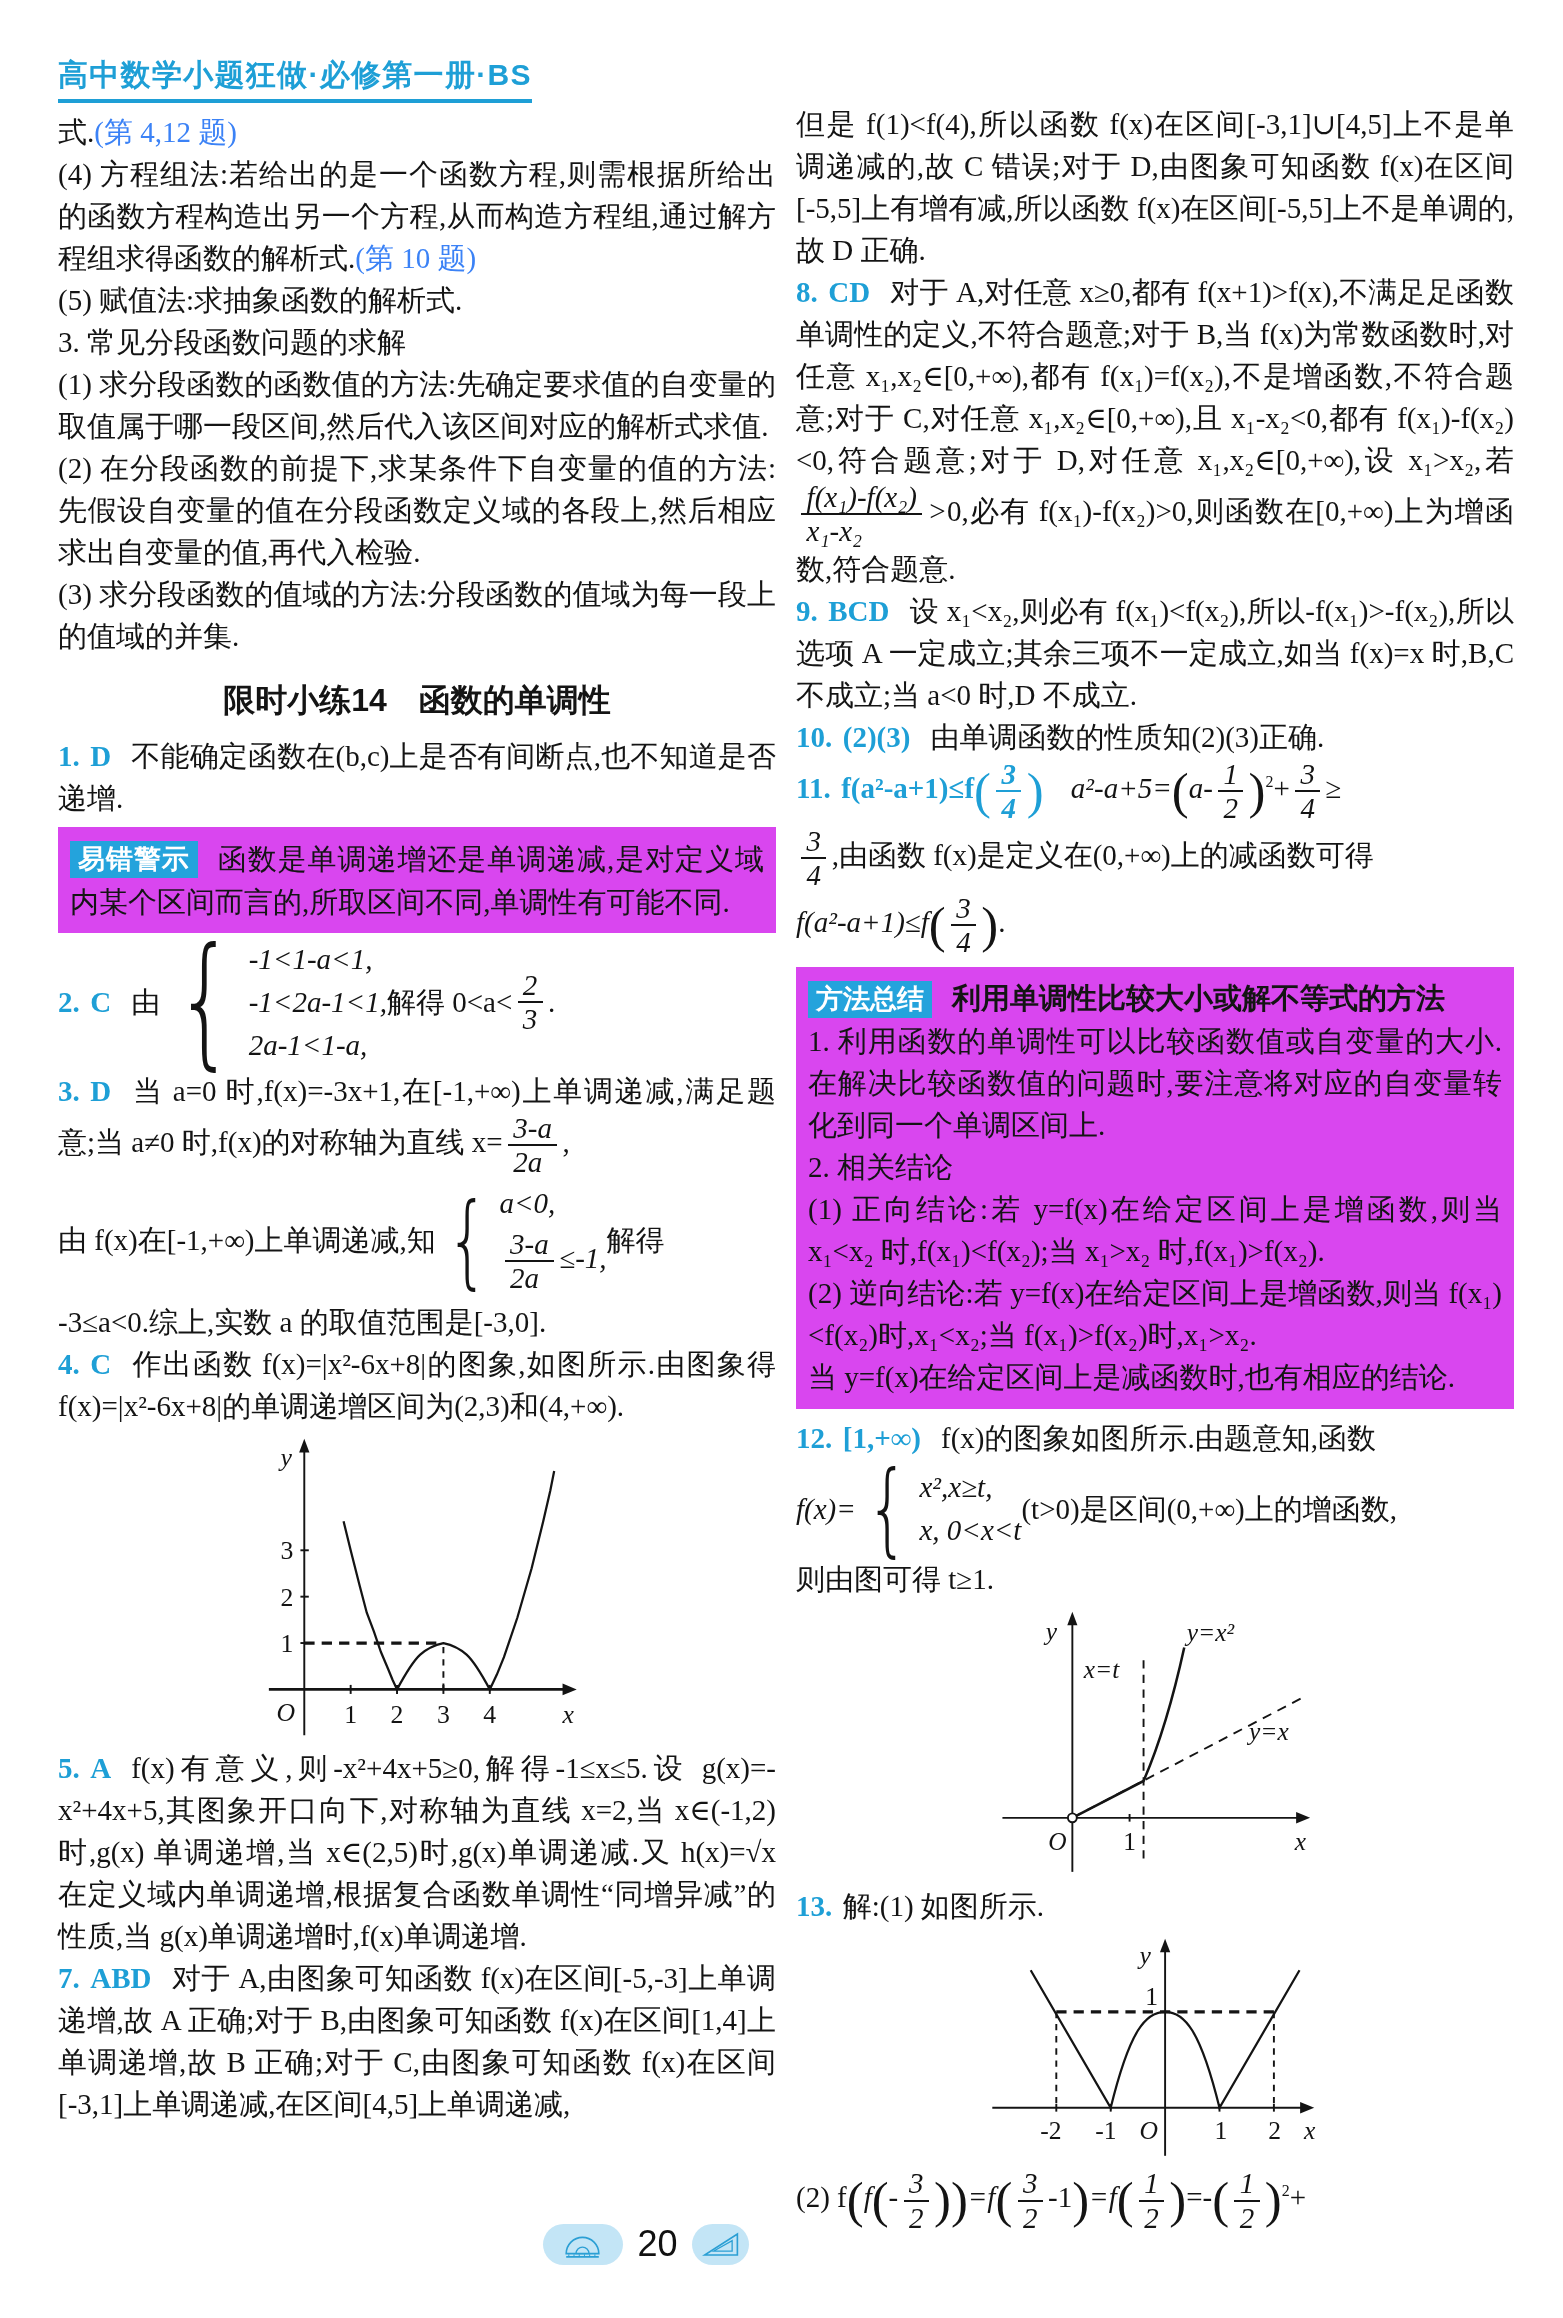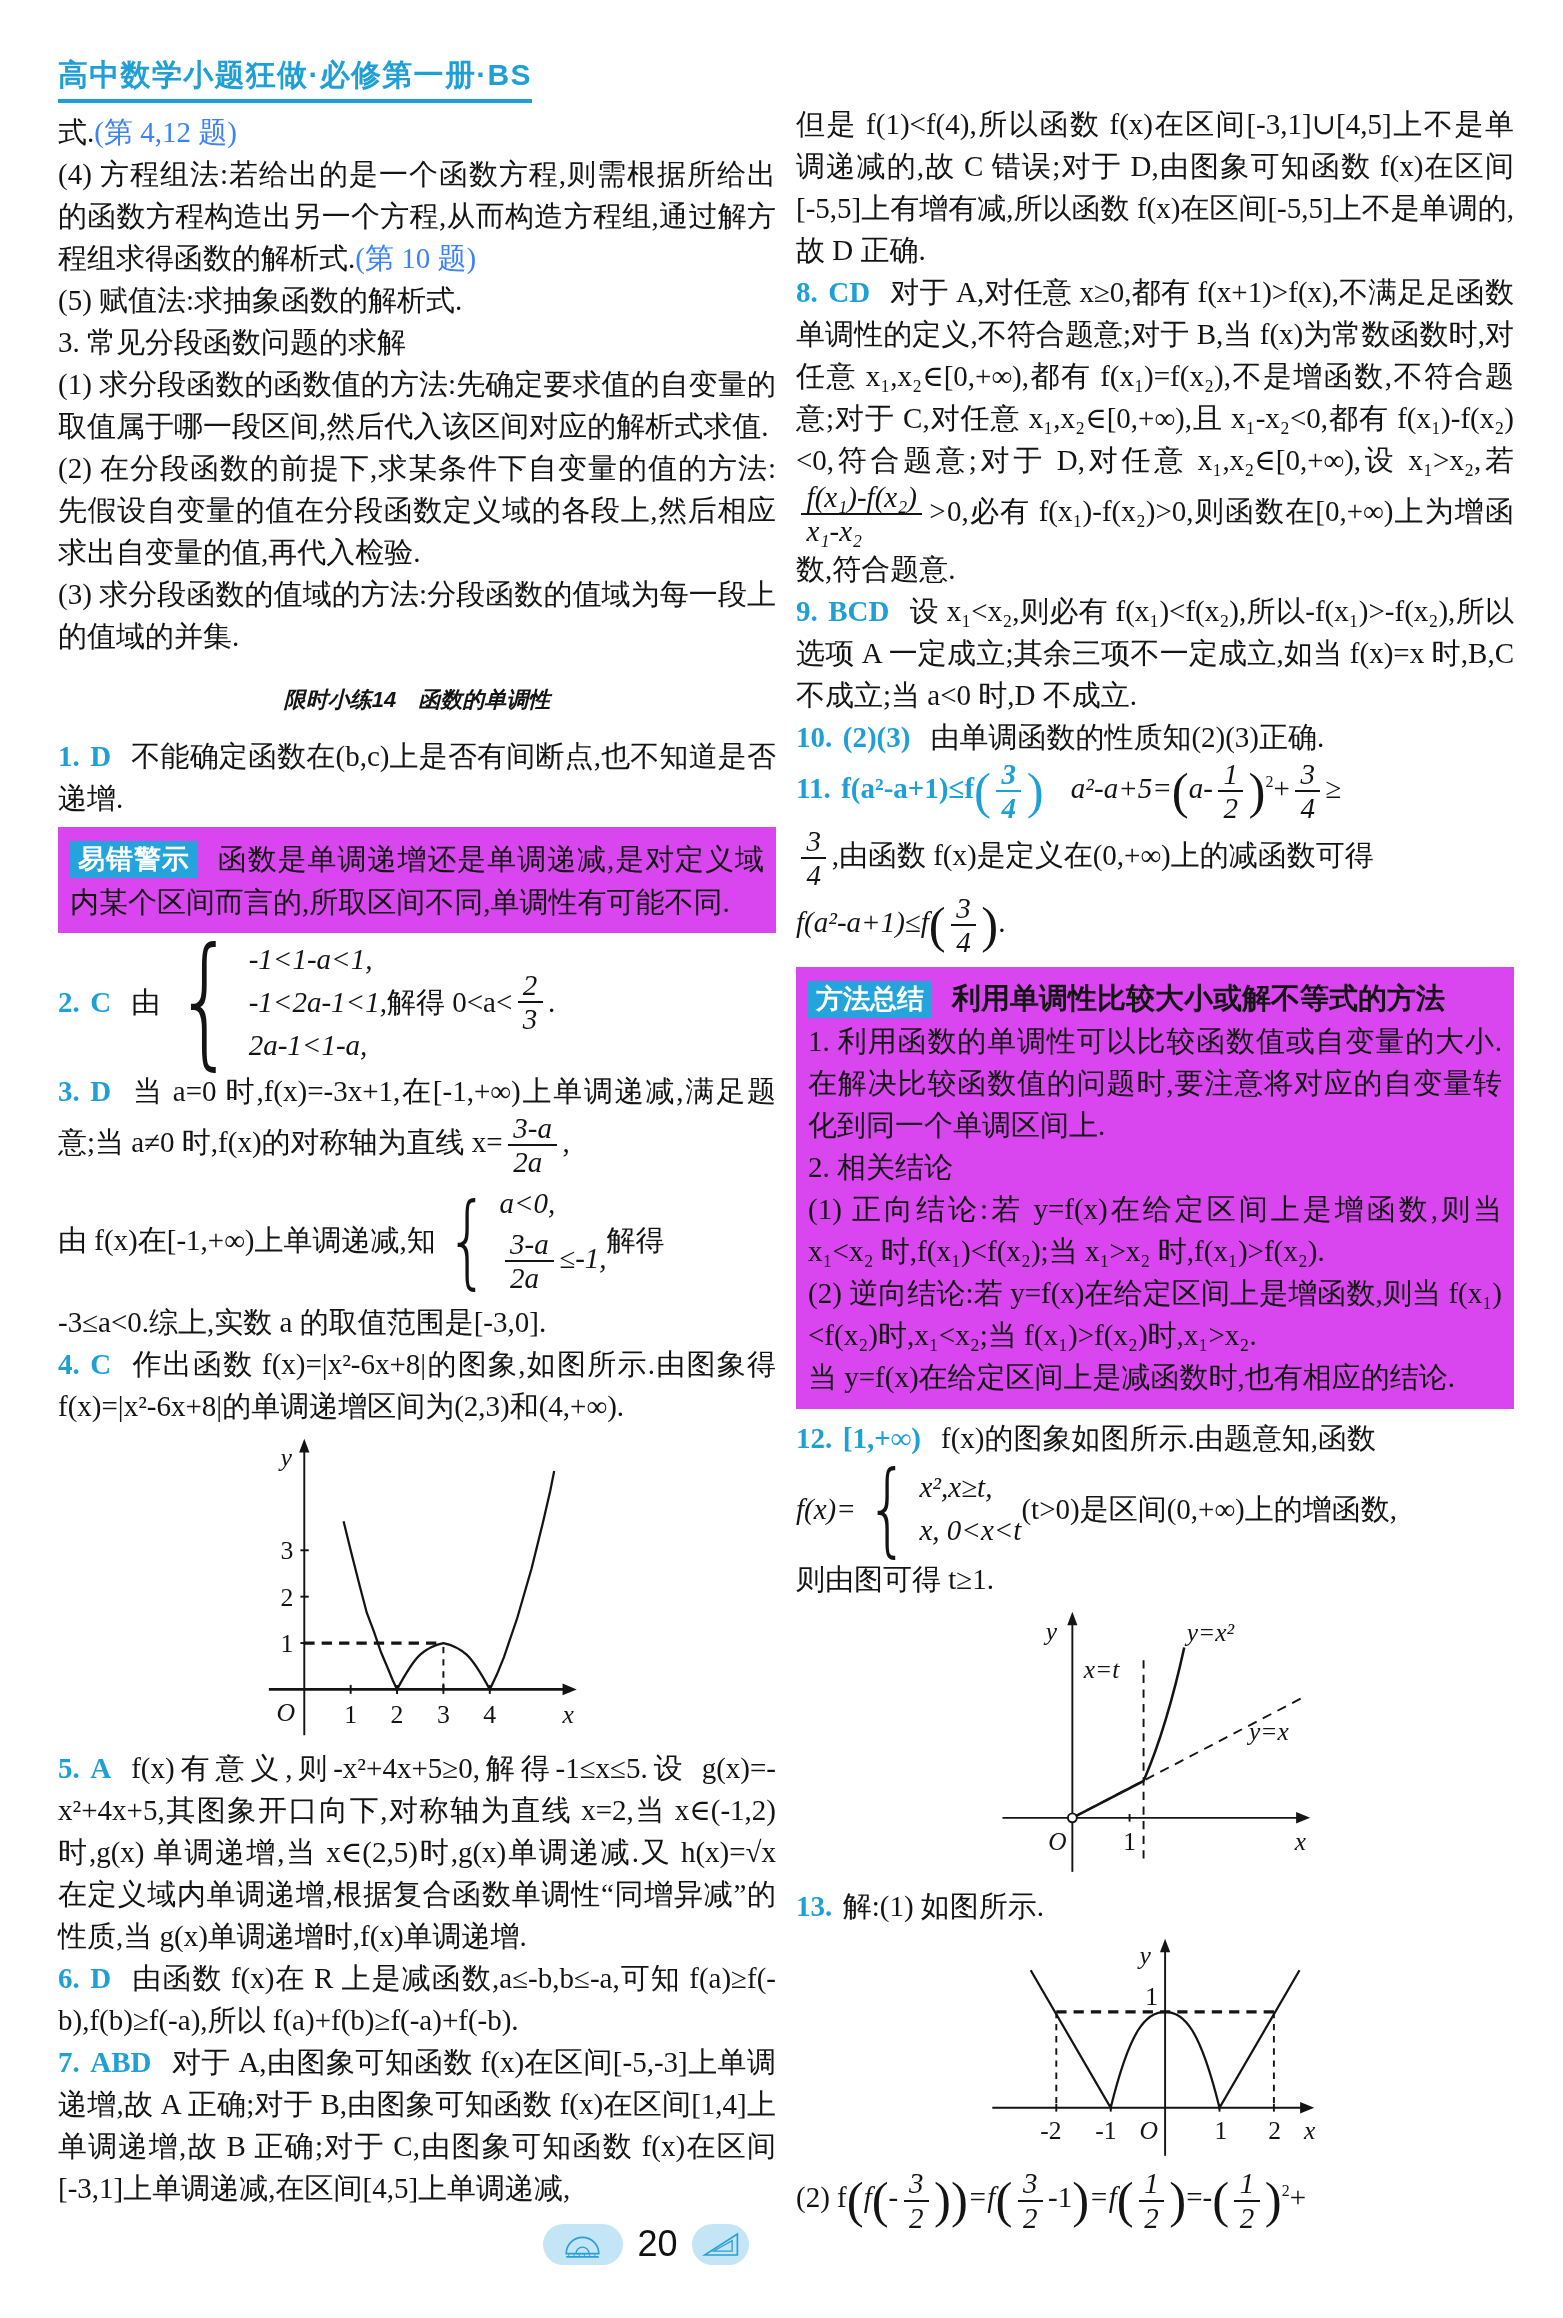--- a/index.html
+++ b/index.html
@@ -15,22 +15,22 @@
     border-bottom:4px solid #1e9fd6;padding-bottom:3px;letter-spacing:1.3px;
   }
   .col{position:absolute;width:718px;font-size:29px;line-height:42px;text-align:justify;}
   #col-left{left:58px;top:111px;}
   #col-right{left:796px;top:103px;}
   .para{margin:0;}
   .cyan{color:#3b82f6;}
   .qnum{color:#1e9fd6;font-weight:bold;margin-right:10.5px;}
   .ans{color:#1e9fd6;font-weight:bold;margin-right:20px;}
   .heading{
-    margin:20px 0 12px;text-align:center;font-size:22px;font-weight:bold;
-    font-family:"Liberation Sans","DejaVu Sans",sans-serif;line-height:46px;font-style:italic;
+    margin:20px 0 12px;text-align:center;font-size:32px;font-weight:bold;
+    font-family:"Liberation Sans","DejaVu Sans",sans-serif;line-height:46px;
   }
   .notebox{background:#d946ef;padding:10.5px 12px;margin:8px 0;}
   .notelabel{
     background:#24a3dc;color:#ffffff;font-family:"Liberation Sans","DejaVu Sans",sans-serif;
     font-weight:bold;font-size:27px;padding:3.3px 8px;margin-right:20px;white-space:nowrap;
   }
   .notetitle{font-weight:bold;font-family:"Liberation Sans","DejaVu Sans",sans-serif;}
   .frac{
     display:inline-flex;flex-direction:column;vertical-align:middle;
     font-style:italic;margin:0 5.3px;line-height:1.12;
@@ -160,23 +160,20 @@
       <text x="48" y="193">3</text>
       <text x="48" y="265">2</text>
       <text x="48" y="337">1</text>
     </svg>
   </div>
 
   <p class="para">
     <span class="qnum">5.</span><span class="ans">A</span><span>f(x)有意义,则-x²+4x+5≥0,解得-1≤x≤5.设 g(x)=-x²+4x+5,其图象开口向下,对称轴为直线 x=2,当 x∈(-1,2)时,g(x) 单调递增,当 x∈(2,5)时,g(x)单调递减.又 h(x)=√x 在定义域内单调递增,根据复合函数单调性“同增异减”的性质,当 g(x)单调递增时,f(x)单调递增.</span>
   </p>
   <p class="para">
-    <span class="qnum">6.</span><span class="ans">D</span><span>由函数 f(x)在 R 上是减函数,a≤-b,b≤-a,可知 f(a)≥f(-b),f(b)≥f(-a),所以 f(a)+f(b)≥f(-a)+f(-b).</span>
-  </p>
-  <p class="para">
     <span class="qnum">7.</span><span class="ans">ABD</span><span>对于 A,由图象可知函数 f(x)在区间[-5,-3]上单调递增,故 A 正确;对于 B,由图象可知函数 f(x)在区间[1,4]上单调递增,故 B 正确;对于 C,由图象可知函数 f(x)在区间[-3,1]上单调递减,在区间[4,5]上单调递减,</span>
   </p>
 </div>
 
 <div class="col" id="col-right">
   <p class="para">但是 f(1)&lt;f(4),所以函数 f(x)在区间[-3,1]∪[4,5]上不是单调递减的,故 C 错误;对于 D,由图象可知函数 f(x)在区间[-5,5]上有增有减,所以函数 f(x)在区间[-5,5]上不是单调的,故 D 正确.</p>
 
   <p class="para">
     <span class="qnum">8.</span><span class="ans">CD</span><span>对于 A,对任意 x≥0,都有 f(x+1)&gt;f(x),不满足足函数单调性的定义,不符合题意;对于 B,当 f(x)为常数函数时,对任意 x₁,x₂∈[0,+∞),都有 f(x₁)=f(x₂),不是增函数,不符合题意;对于 C,对任意 x₁,x₂∈[0,+∞),且 x₁-x₂&lt;0,都有 f(x₁)-f(x₂)&lt;0,符合题意;对于 D,对任意 x₁,x₂∈[0,+∞),设 x₁&gt;x₂,若</span><span class="frac">
         <span class="n">f(x₁)-f(x₂)</span>

